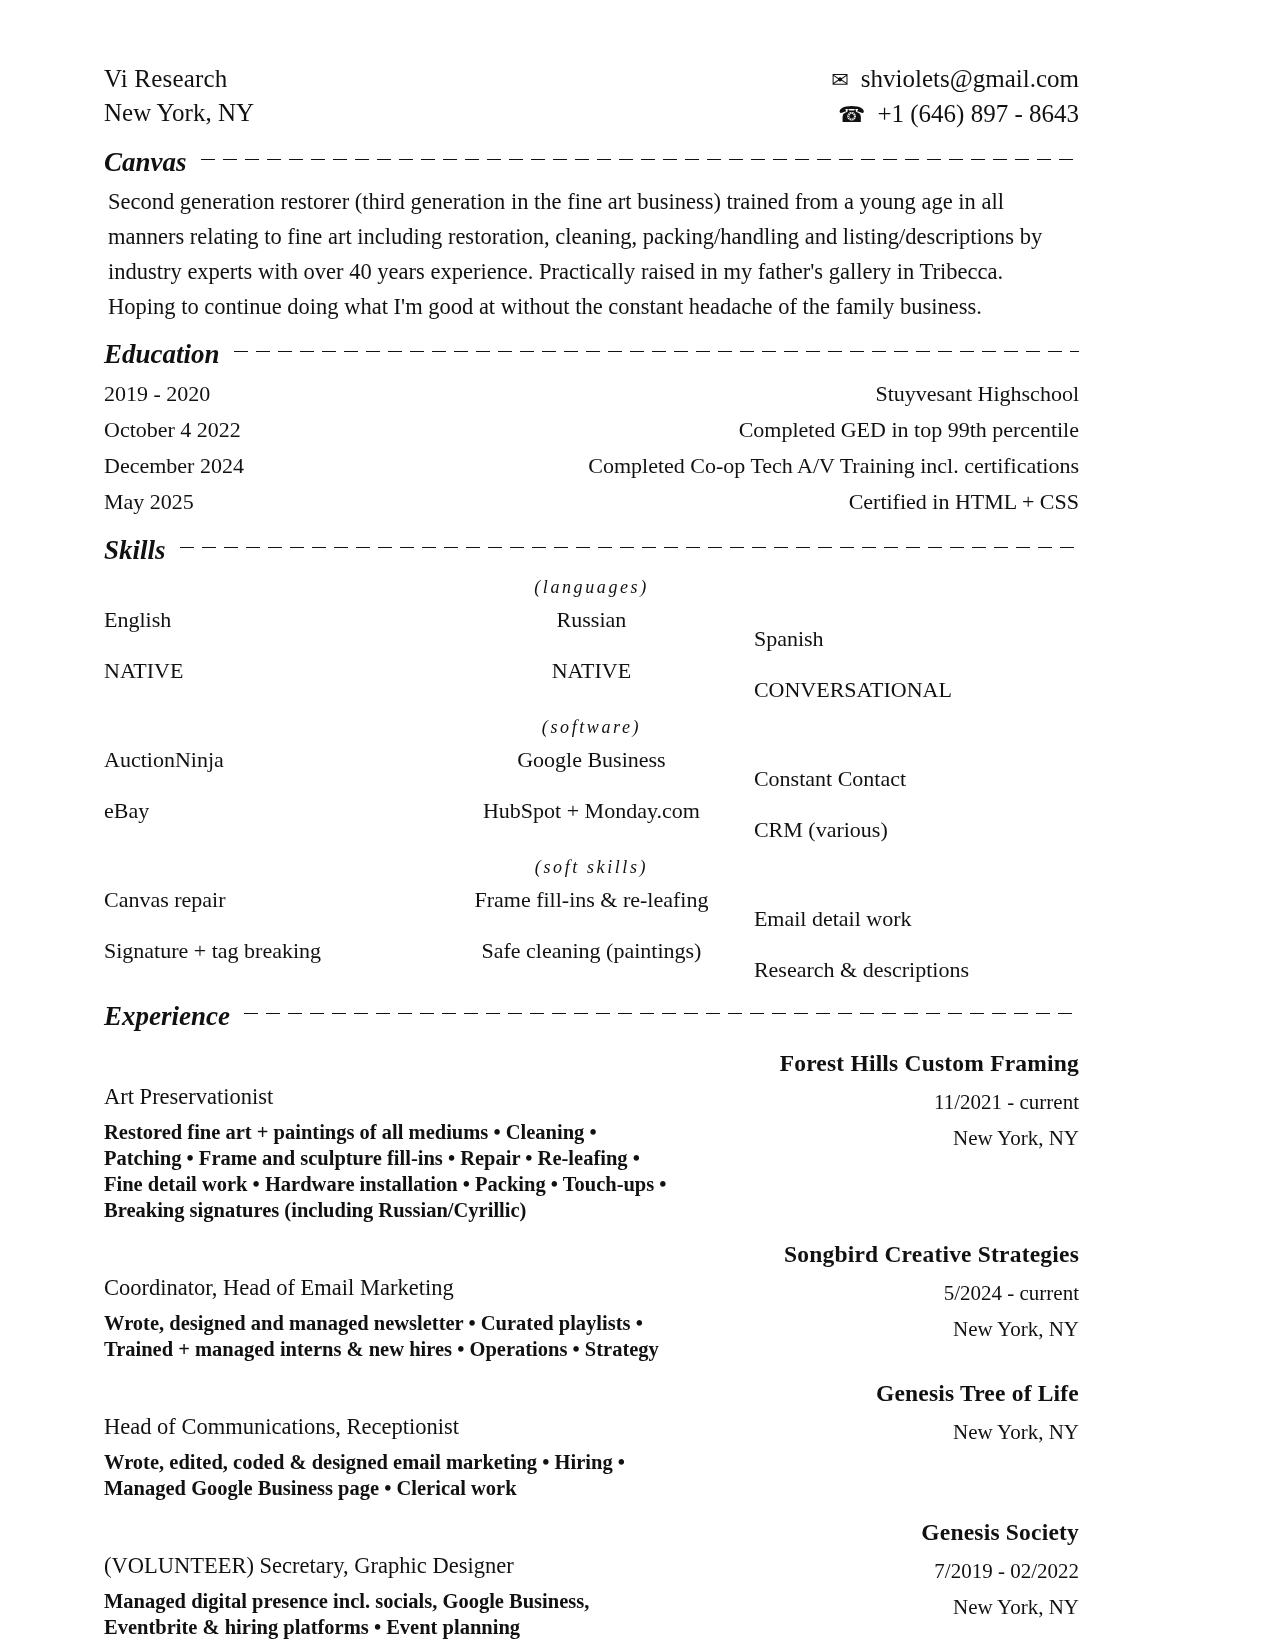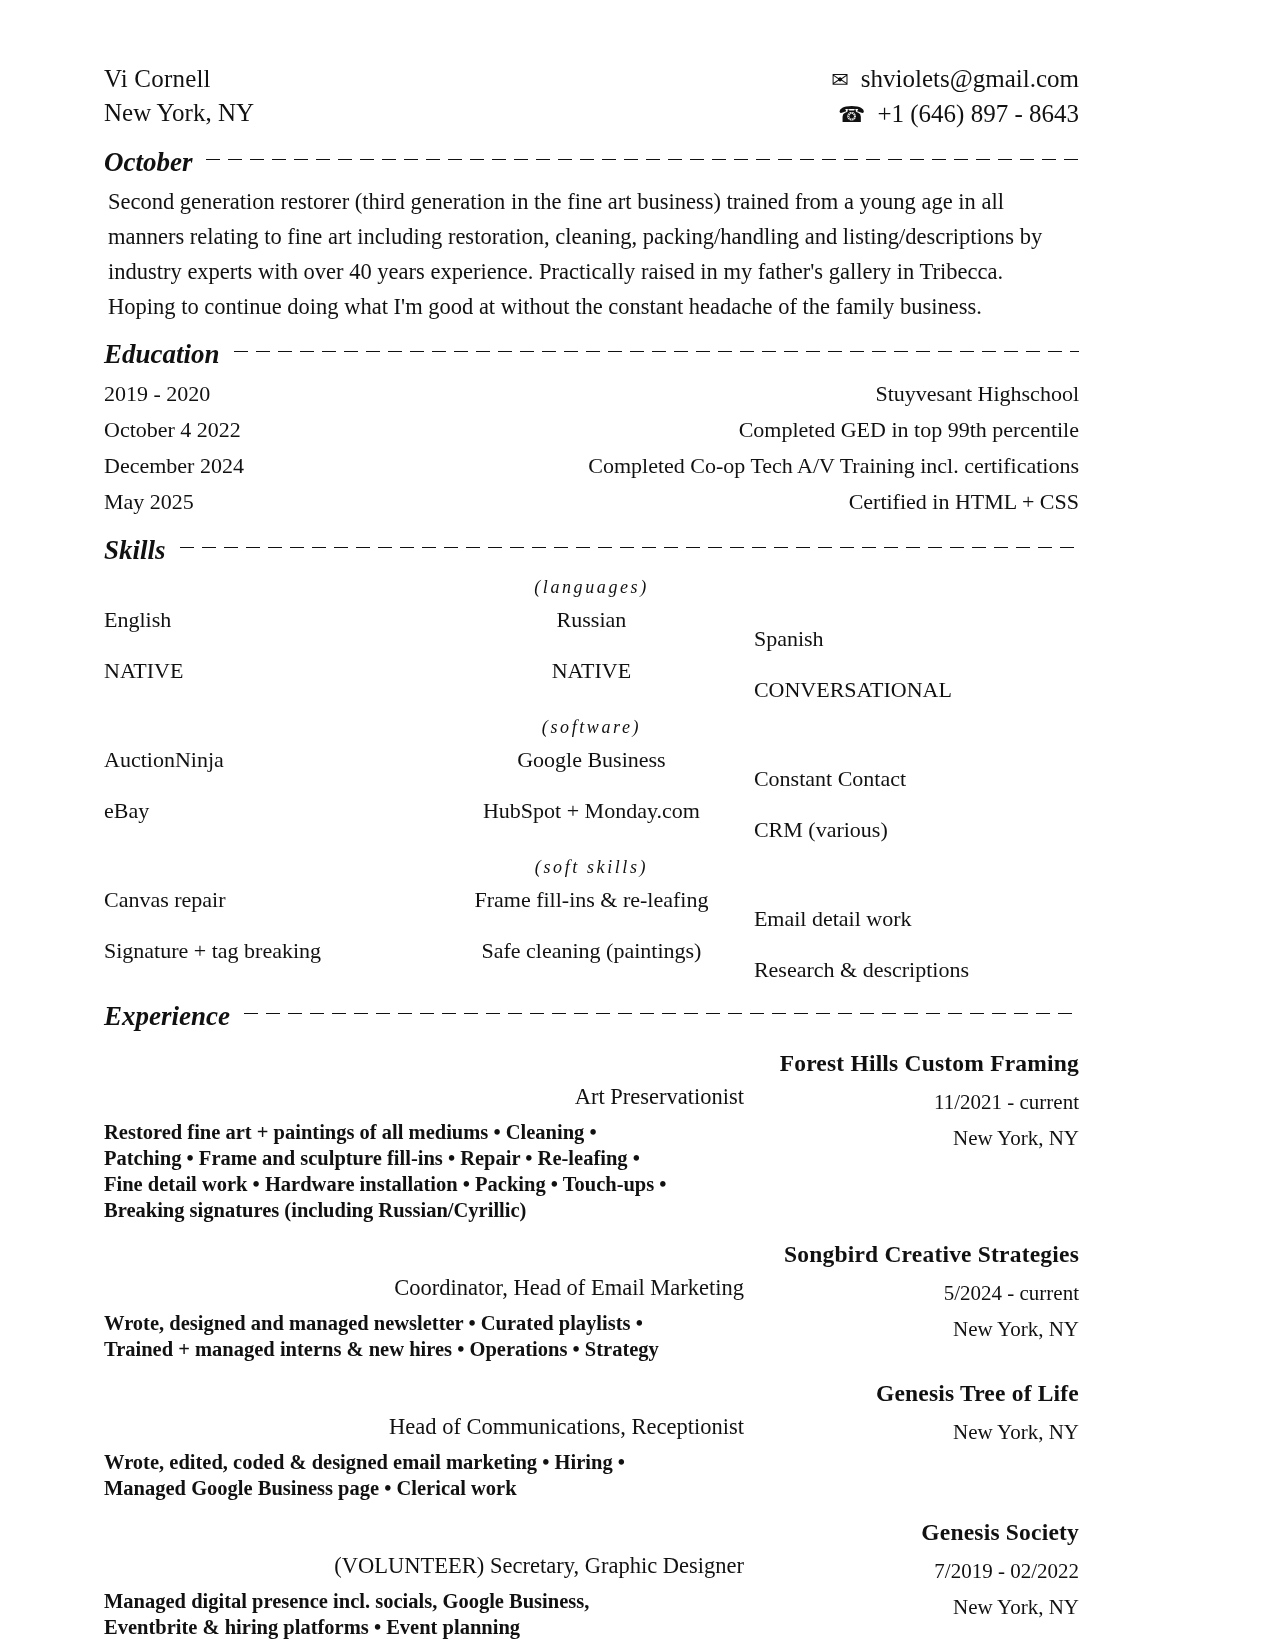--- a/index.html
+++ b/index.html
@@ -148,54 +148,53 @@
   .job-right {
     width: 300px;
     text-align: right;
     font-size: 21px;
     line-height: 36px;
     padding-top: 4px;
   }
   .job-role {
     font-size: 22.5px;
     line-height: 34px;
-    text-align: right;
   }
   .job-bullets {
     font-weight: bold;
     font-size: 20.5px;
     line-height: 26px;
     margin-top: 5px;
   }
   .job-bullets div { white-space: nowrap; }
 </style>
 </head>
 <body>
 
 <div class="page">
 
   <div class="header">
     <div class="header-left">
-      <div class="name">Vi Cornell</div>
+      <div class="name">Vi Research</div>
       <div class="location">New York, NY</div>
     </div>
     <div class="header-right">
       <div class="contact-row">
         <span class="contact-icon">✉</span>
         <span>shviolets@gmail.com</span>
       </div>
       <div class="contact-row">
         <span class="contact-icon phone-icon">☎</span>
         <span>+1 (646) 897 - 8643</span>
       </div>
     </div>
   </div>
 
   <div class="section-head">
-    <div class="section-title">October</div>
+    <div class="section-title">Canvas</div>
     <div class="dash-rule"></div>
   </div>
   <p class="summary-text">Second generation restorer (third generation in the fine art business) trained from a young age in all manners relating to fine art including restoration, cleaning, packing/handling and listing/descriptions by industry experts with over 40 years experience. Practically raised in my father's gallery in Tribecca. Hoping to continue doing what I'm good at without the constant headache of the family business.</p>
 
   <div class="section-head">
     <div class="section-title">Education</div>
     <div class="dash-rule"></div>
   </div>
   <div>
     <div class="edu-row">

